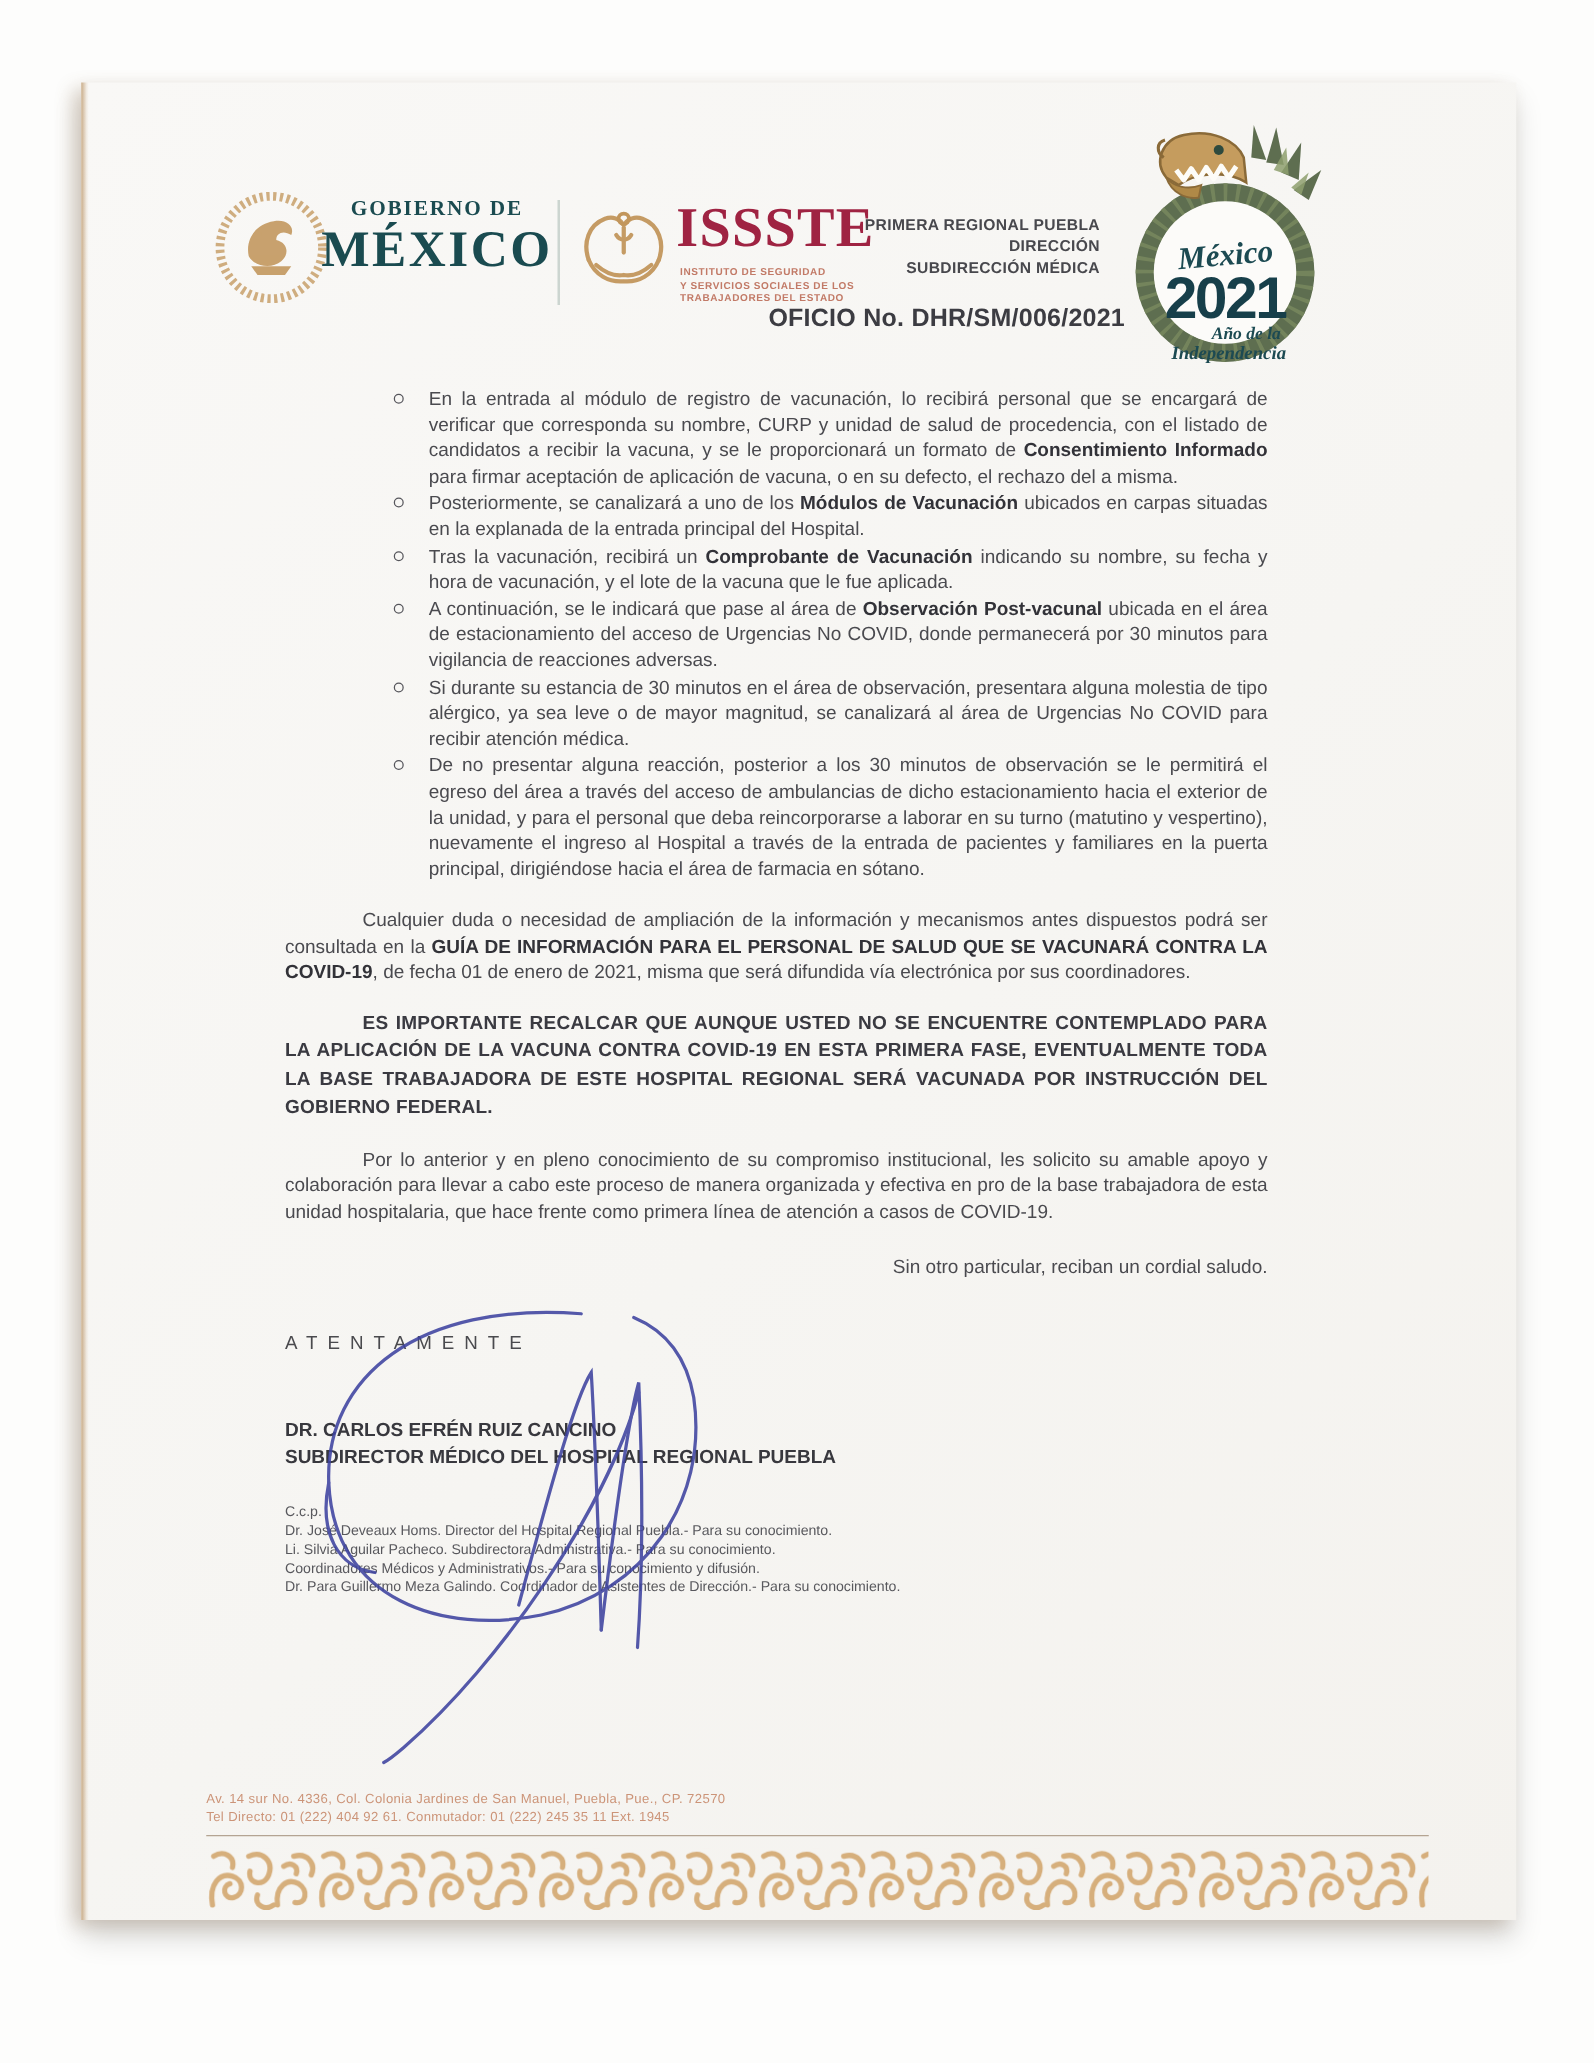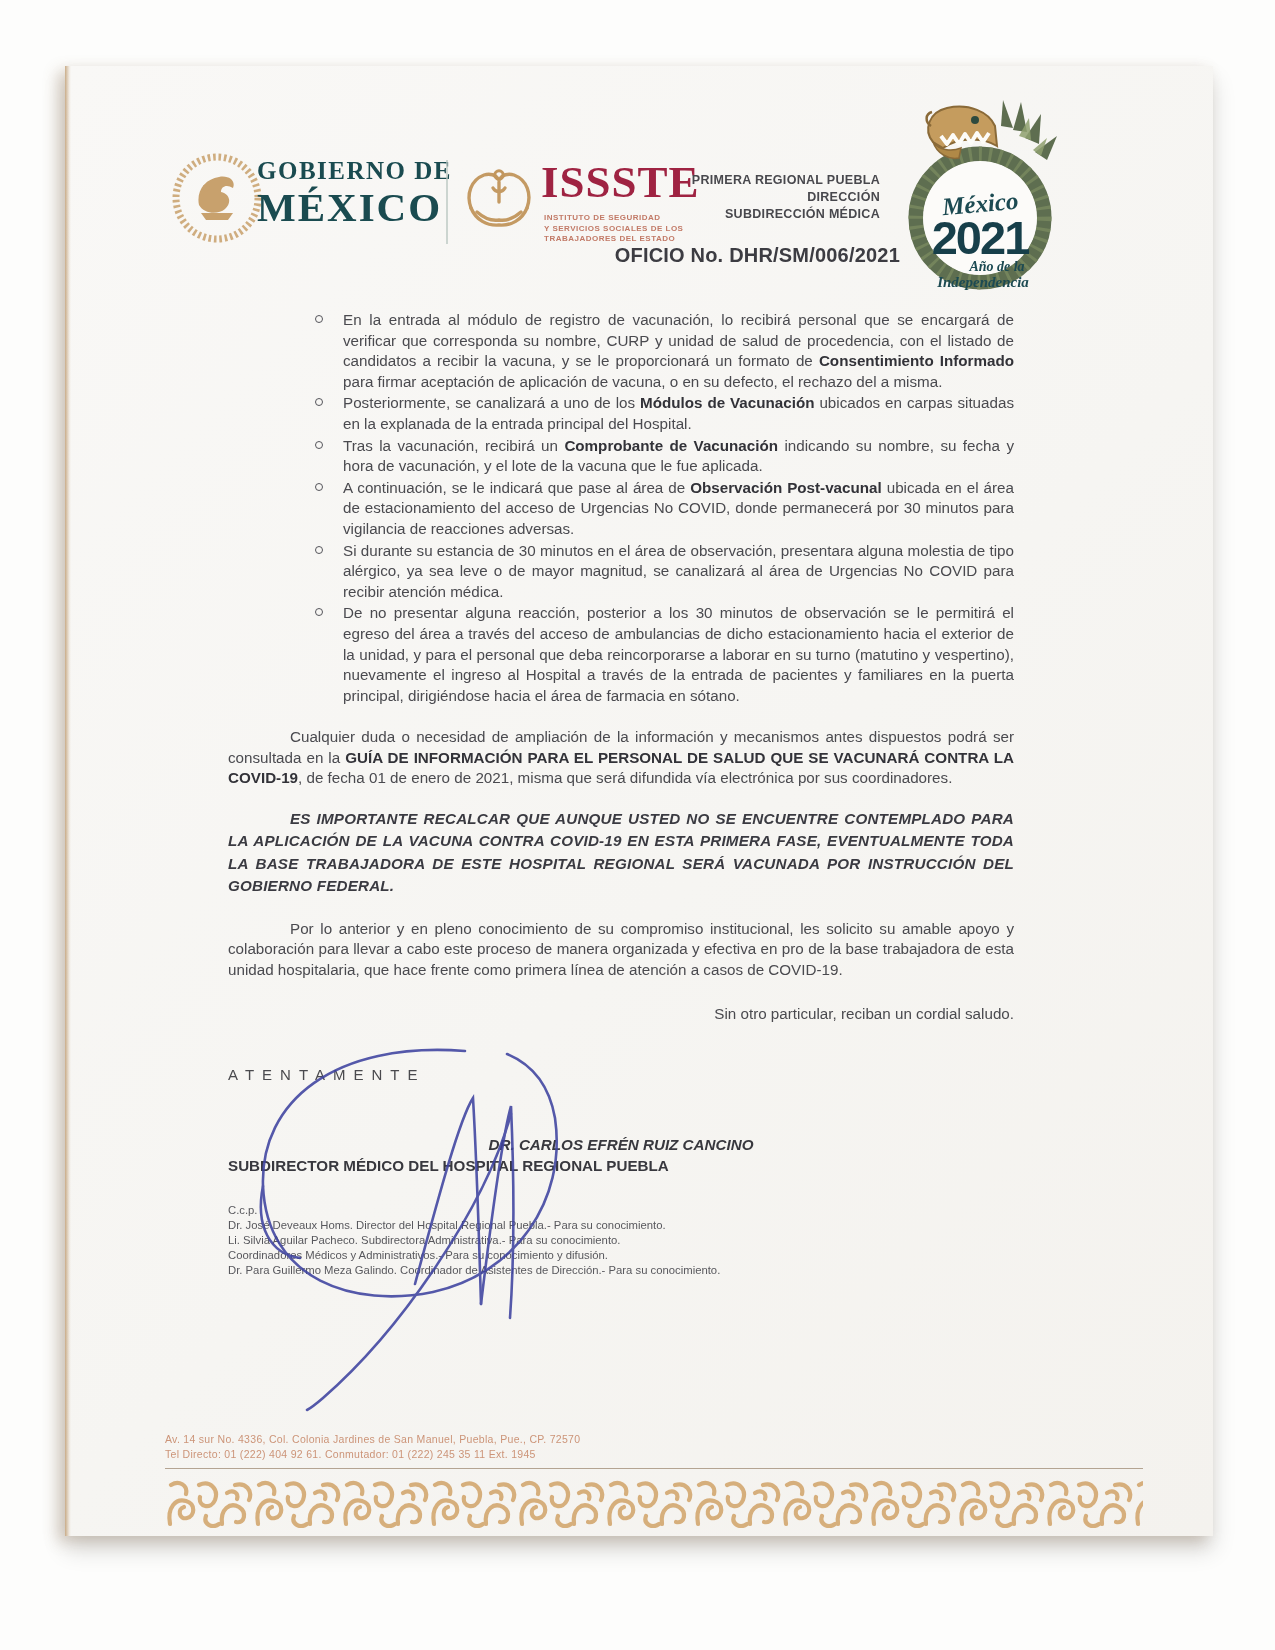--- a/index.html
+++ b/index.html
@@ -16,21 +16,21 @@
   }
   .page::before{ 
     content:"";position:absolute;left:0;top:0;bottom:0;width:6px;
     background:linear-gradient(90deg,rgba(176,132,78,.65),rgba(176,132,78,.12) 70%,transparent);
   }
 
   
   .seal{position:absolute;left:105px;top:82px;width:95px;height:100px;}
   .gob-wordmark{position:absolute;left:192px;top:92px;color:#1a4b50;
     font-family:"Liberation Serif","DejaVu Serif",serif;font-weight:bold;line-height:1;}
-  .gob-line1{font-size:25px;letter-spacing:1.5px;}
+  .gob-line1{font-size:17px;letter-spacing:1.5px;text-align:center;}
   .gob-line2{font-size:41px;letter-spacing:2px;margin-top:4px;}
   .hdr-divider{position:absolute;left:381px;top:94px;width:2px;height:84px;background:#b9c6c1;opacity:.7;}
   .hands-logo{position:absolute;left:398px;top:96px;width:72px;height:78px;}
   .issste-word{position:absolute;left:476px;top:94px;color:#9f2342;
     font-family:"Liberation Serif","DejaVu Serif",serif;font-weight:bold;font-size:45px;letter-spacing:1px;line-height:1;}
   .issste-sub{position:absolute;left:479px;top:147px;color:#c27a67;font-size:8px;font-weight:bold;
     letter-spacing:.5px;line-height:10.5px;}
   .office-block{position:absolute;right:333px;top:106px;text-align:right;color:#48484d;
     font-size:12.5px;font-weight:bold;letter-spacing:.3px;line-height:17px;}
   .oficio-line{position:absolute;right:313px;top:178px;color:#3c3c42;font-size:20px;
@@ -40,26 +40,26 @@
   
   .body-col{position:absolute;left:163px;top:244px;width:786px;color:#4a4a4f;
     font-size:15.2px;line-height:20.6px;text-align:justify;}
   .bullets{margin:0;padding:0 0 0 115px;list-style:none;}
   .bullets li{position:relative;margin:0 0 1px 0;}
   .bullet-marker{position:absolute;left:-28px;top:5px;width:8px;height:8px;border:1.6px solid #55555b;
     border-radius:50%;box-sizing:border-box;}
   .seg-b{font-weight:bold;color:#323238;}
   .para{margin:0;}
   .p-guide{margin-top:21px;text-indent:62px;}
-  .p-emphasis{margin-top:19px;font-weight:bold;font-style:italic;color:#3a3a41;
+  .p-emphasis{margin-top:19px;font-weight:bold;color:#3a3a41;
     line-height:22.4px;text-indent:62px;letter-spacing:.2px;}
   .p-request{margin-top:21px;text-indent:62px;}
   .p-closing{margin-top:24px;text-indent:62px;text-align:right;}
   .atentamente{margin-top:40px;font-size:15px;letter-spacing:8px;color:#4a4a4e;text-align:left;}
-  .signer-name{margin-top:48px;font-weight:bold;color:#38383e;font-size:15.2px;line-height:21px;text-align:center;font-style:italic;}
+  .signer-name{margin-top:48px;font-weight:bold;color:#38383e;font-size:15.2px;line-height:21px;text-align:left;}
   .signer-title{font-weight:bold;color:#38383e;font-size:15.2px;line-height:21px;text-align:left;}
   .ccp{margin-top:27px;font-size:11.3px;line-height:15px;color:#58585d;text-align:left;}
   .cc-line{white-space:nowrap;}
 
   
   .foot-address{position:absolute;left:100px;top:1366px;font-size:10.5px;line-height:15px;
     color:#cc9478;letter-spacing:.3px;}
   .foot-rule{position:absolute;left:100px;top:1402px;width:978px;height:0;
     border-top:1.6px solid #a4907a;opacity:.8;}
   .aztec-band{position:absolute;left:100px;top:1413px;width:978px;height:49px;overflow:hidden;}

